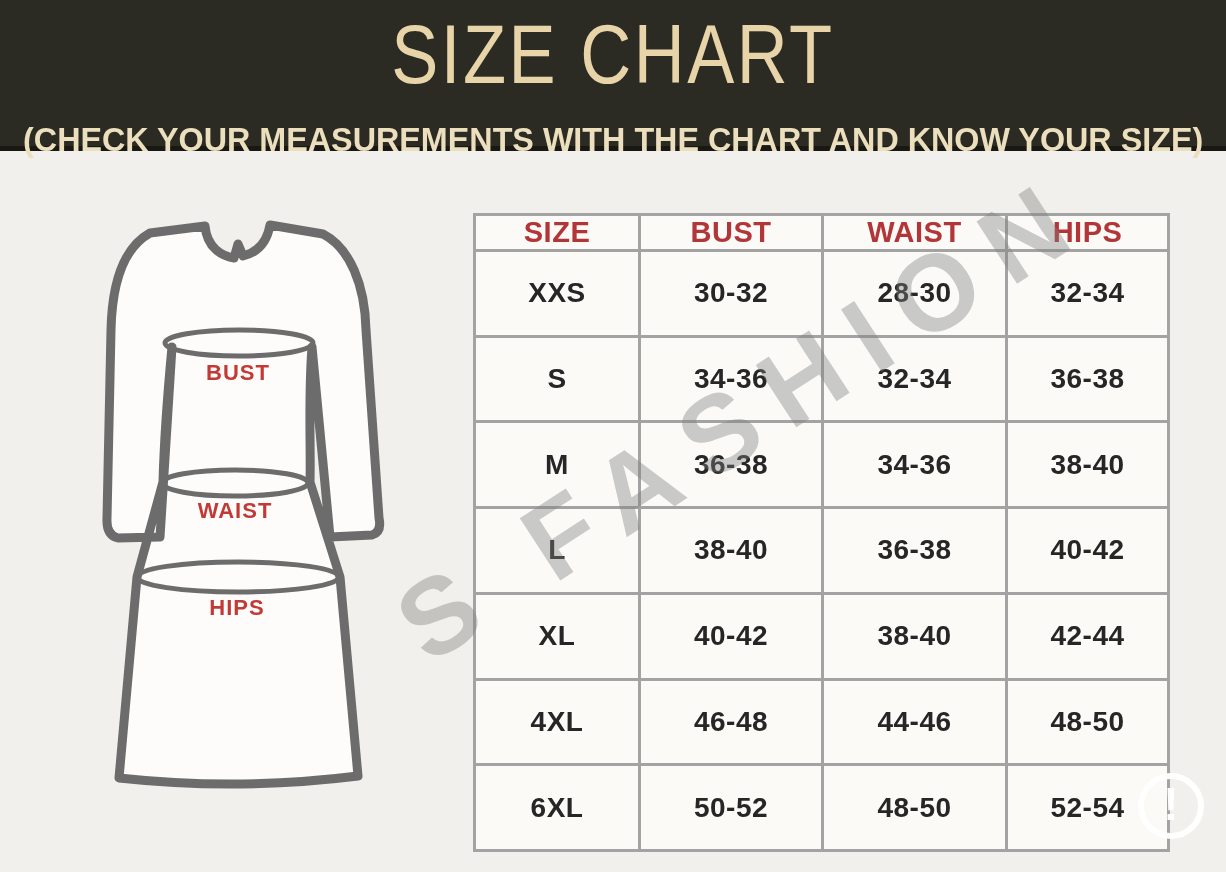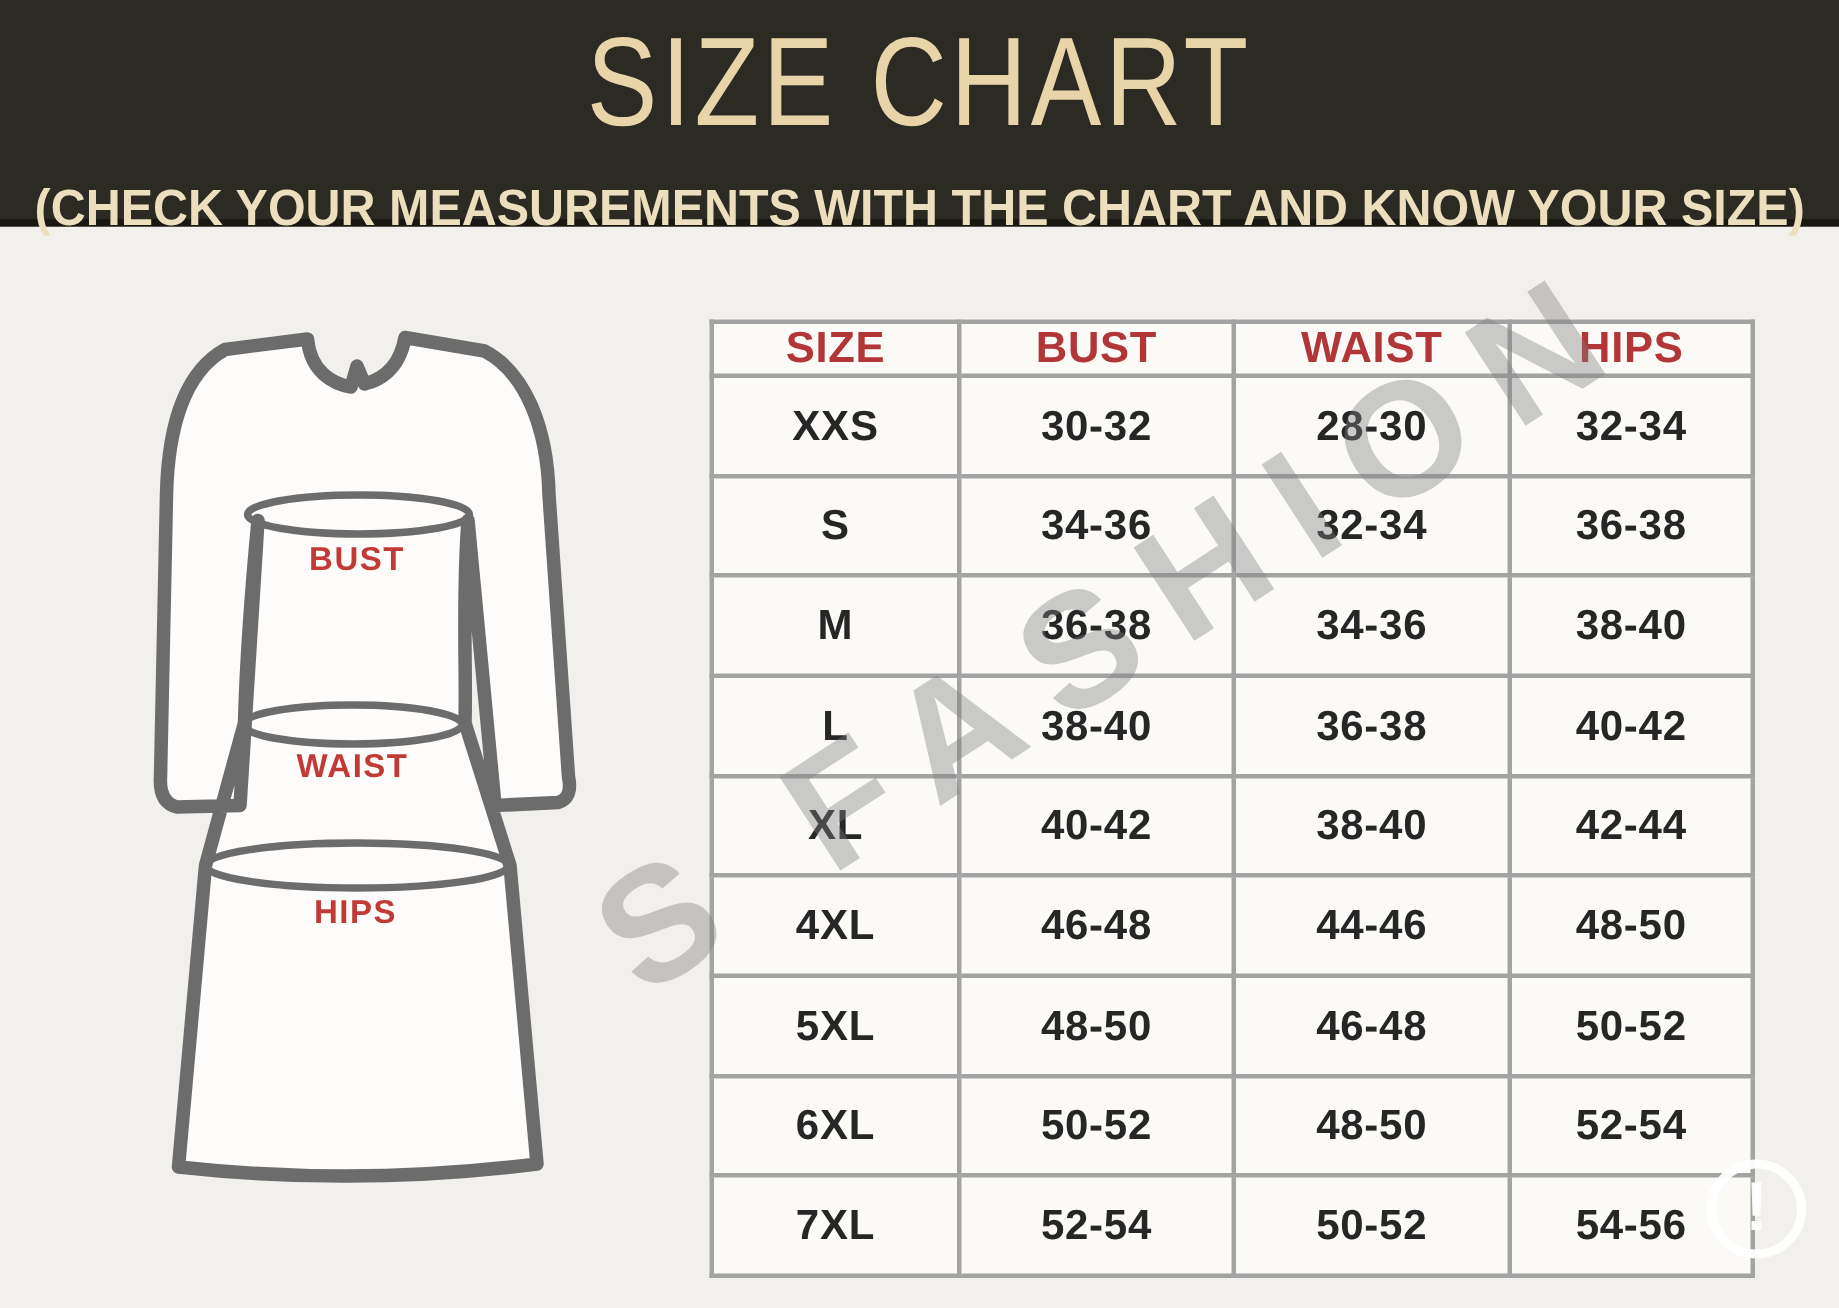--- a/index.html
+++ b/index.html
@@ -145,36 +145,24 @@
       <td>38-40</td>
       <td>42-44</td>
     </tr>
     <tr>
       <td>4XL</td>
       <td>46-48</td>
       <td>44-46</td>
       <td>48-50</td>
     </tr>
     <tr>
-      <td>5XL</td>
-      <td>48-50</td>
-      <td>46-48</td>
-      <td>50-52</td>
-    </tr>
-    <tr>
       <td>6XL</td>
       <td>50-52</td>
       <td>48-50</td>
       <td>52-54</td>
-    </tr>
-    <tr>
-      <td>7XL</td>
-      <td>52-54</td>
-      <td>50-52</td>
-      <td>54-56</td>
     </tr>
   </tbody>
 </table>
 
 <div class="watermark">S FASHION</div>
 
 <div class="alert-badge">
   <span class="alert-glyph">!</span>
 </div>
 

